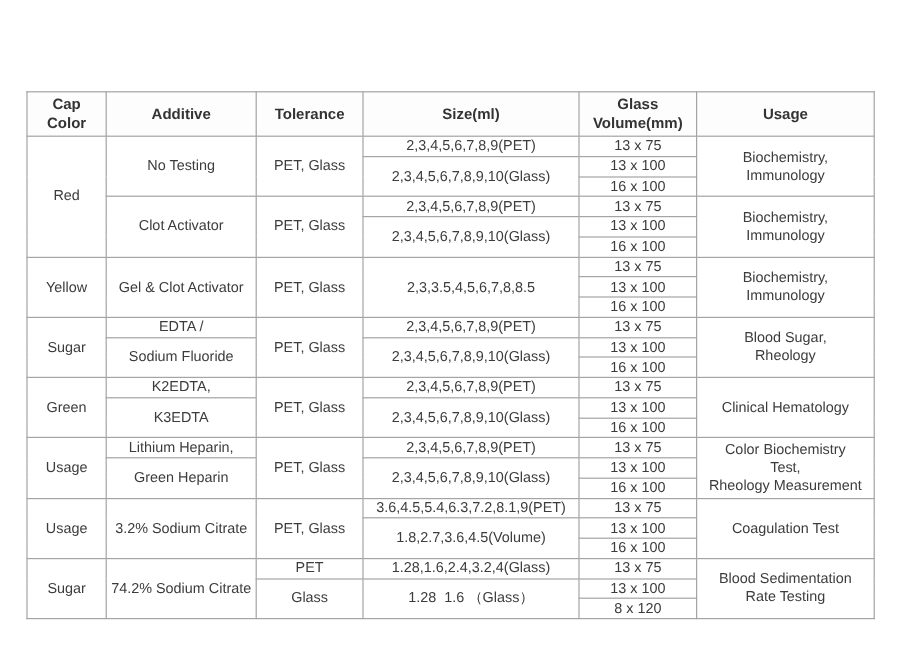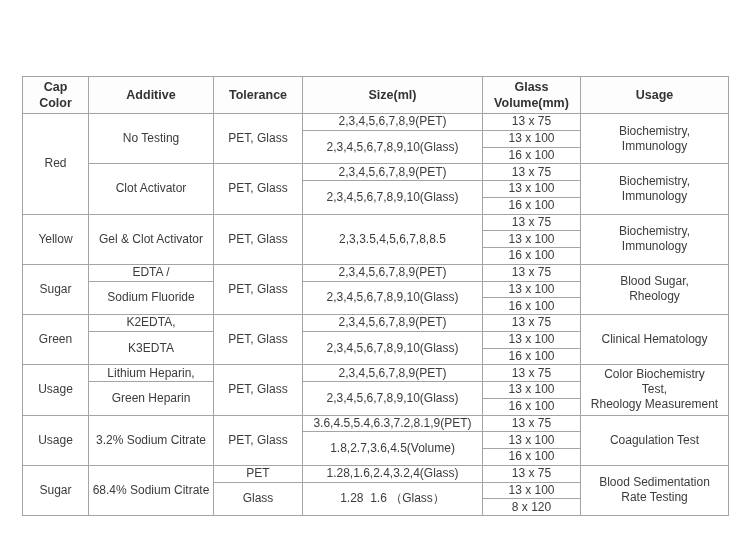--- a/index.html
+++ b/index.html
@@ -193,21 +193,21 @@
       <tr>
         <td rowspan="2">1.8,2.7,3.6,4.5(Volume)</td>
         <td>13 x 100</td>
       </tr>
       <tr>
         <td>16 x 100</td>
       </tr>
 
       <tr>
         <td rowspan="3">Sugar</td>
-        <td rowspan="3">68.4% Sodium Citrate</td>
+        <td rowspan="3">74.2% Sodium Citrate</td>
         <td>PET</td>
         <td>1.28,1.6,2.4,3.2,4(Glass)</td>
         <td>13 x 75</td>
         <td rowspan="3">Blood Sedimentation
 Rate Testing</td>
       </tr>
       <tr>
         <td rowspan="2">Glass</td>
         <td rowspan="2">1.28&nbsp;&nbsp;1.6&nbsp;（Glass）</td>
         <td>13 x 100</td>

